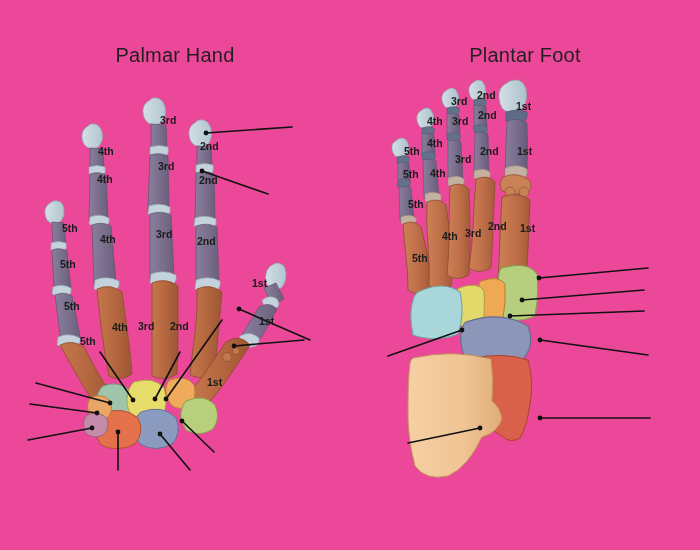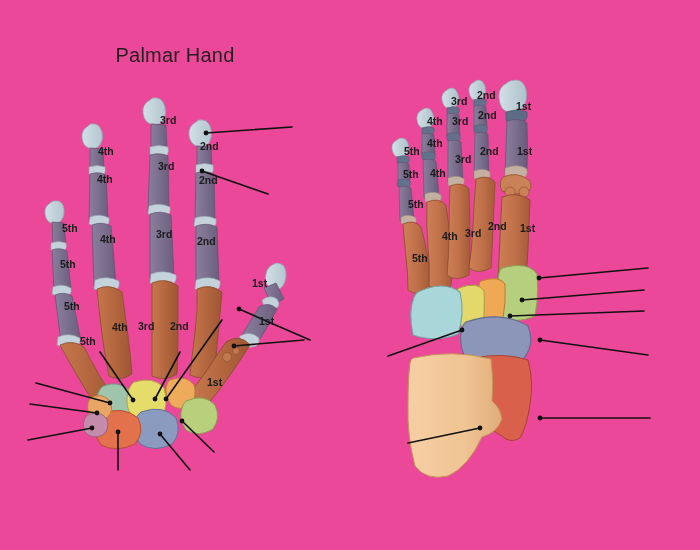--- a/index.html
+++ b/index.html
@@ -177,20 +177,21 @@
           <text class="bonelabel" x="138" y="330">3rd</text>
           <text class="bonelabel" x="170" y="330">2nd</text>
           <text class="bonelabel" x="252" y="287">1st</text>
           <text class="bonelabel" x="259" y="325">1st</text>
           <text class="bonelabel" x="207" y="386">1st</text>
         </g>
     </svg>
   </div>
 
   <div class="panel" id="panel-foot">
+    <div class="panel-title">Plantar Foot</div>
 
     <svg class="fig" viewBox="0 0 350 550">
       <defs>
         <linearGradient id="fShaft" x1="0" y1="0" x2="1" y2="0">
           <stop offset="0" stop-color="#8a7e9c"></stop>
           <stop offset="0.5" stop-color="#7a6e8d"></stop>
           <stop offset="1" stop-color="#665b78"></stop>
         </linearGradient>
         <linearGradient id="fMeta" x1="0" y1="0" x2="1" y2="0">
           <stop offset="0" stop-color="#cd7f55"></stop>

